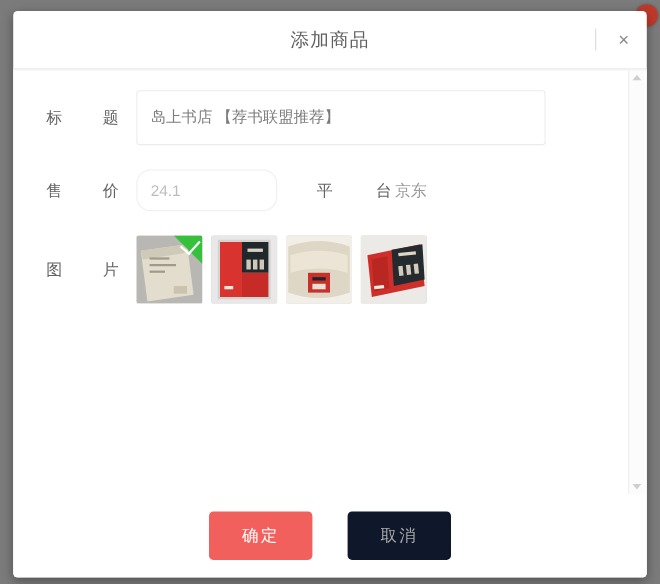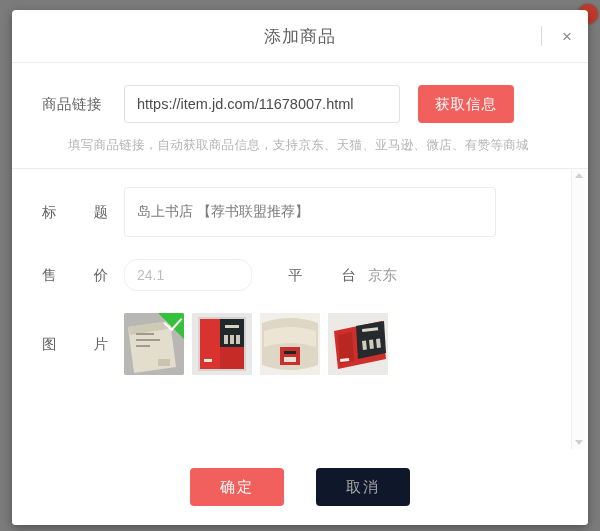--- a/index.html
+++ b/index.html
@@ -182,41 +182,41 @@
     font-size: 14px;
     color: #7c7c7c;
     background: #fff;
     white-space: nowrap;
     overflow: hidden;
   }
 
   .price-input {
     flex: 0 0 128px;
     width: 128px;
-    height: 32px;
+    height: 38px;
     box-sizing: border-box;
     border: 1px solid #efefef;
     border-radius: 13px;
     padding: 0 12px;
     display: flex;
     align-items: center;
     font-size: 14px;
     color: #bdbdbd;
     background: #fff;
   }
   .platform-label {
     margin-left: 36px;
     display: flex;
     width: 68px;
     justify-content: space-between;
     font-size: 14.5px;
     color: #636363;
   }
   .platform-value {
-    margin-left: 12px;
+    margin-left: 3px;
     font-size: 14.5px;
     color: #9a9a9a;
   }
 
   
   .thumbs {
     display: flex;
     gap: 8px;
   }
   .thumb {
@@ -291,21 +291,21 @@
     flex: 0 0 76px;
     height: 76px;
     display: flex;
     align-items: center;
     justify-content: center;
     gap: 32px;
     background: #fff;
   }
   .btn {
     width: 94px;
-    height: 38px;
+    height: 44px;
     border: none;
     border-radius: 4px;
     font-size: 15px;
     letter-spacing: 2px;
     cursor: pointer;
     font-family: "Liberation Sans", "DejaVu Sans", sans-serif;
   }
   .btn-confirm {
     background: #f1605c;
     color: #ffffff;
@@ -323,28 +323,20 @@
 <div class="dialog">
 
   <div class="dlg-header">
     <div class="dlg-title">添加商品</div>
     <div class="close-wrap">
       <div class="close-sep"></div>
       <div class="close-icon">×</div>
     </div>
   </div>
 
-  <div class="link-section">
-    <div class="link-row">
-      <div class="field-label label-link">商品链接</div>
-      <div class="link-input" title="请输入商品链接">https://item.jd.com/11678007.html</div>
-      <button class="fetch-btn">获取信息</button>
-    </div>
-    <div class="hint">填写商品链接，自动获取商品信息，支持京东、天猫、亚马逊、微店、有赞等商城</div>
-  </div>
 
   <div class="scroll-area">
 
     <div class="form-row">
       <div class="field-label label-wide">
         <span>标</span>
         <span>题</span>
       </div>
       <div class="title-input" title="请输入商品标题">岛上书店 【荐书联盟推荐】</div>
     </div>

